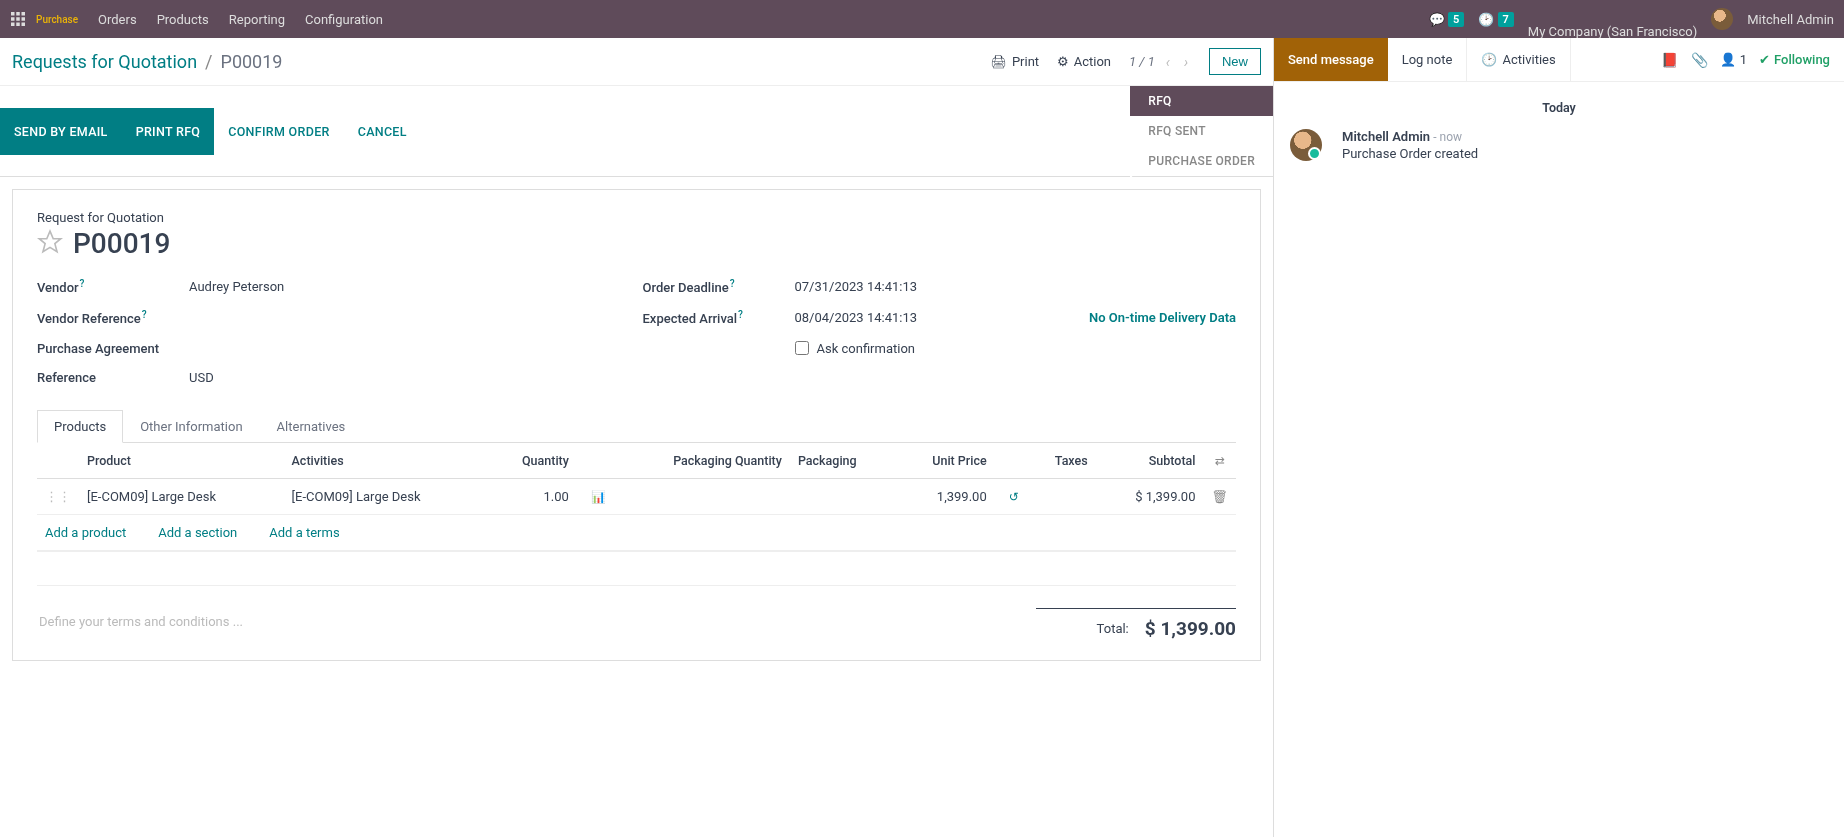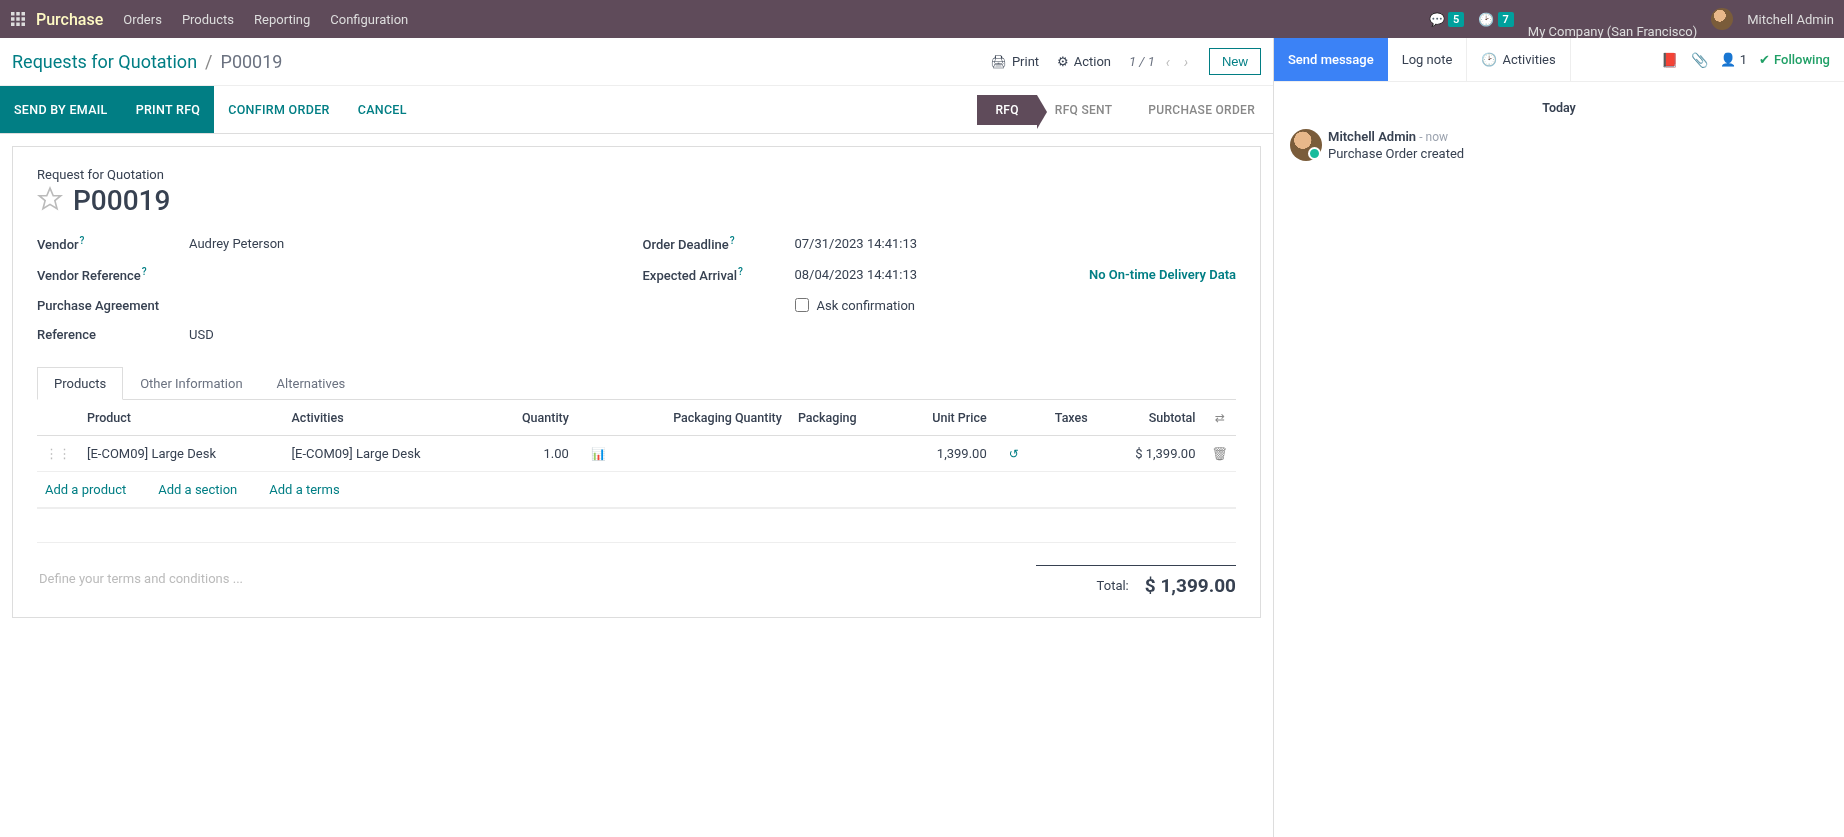--- a/index.html
+++ b/index.html
@@ -1,20 +1,20 @@
 <!DOCTYPE html>
 <html><head>
 <meta charset="utf-8">
 <style>
 * { box-sizing: border-box; margin: 0; padding: 0; }
 body { font-family: -apple-system, BlinkMacSystemFont, "Segoe UI", Roboto, sans-serif; font-size: 13px; color: #374151; background: #f9f9f9; }
 .topbar { background: #5f4b5a; height: 38px; display: flex; align-items: center; padding: 0 10px; color: #ddd; }
 .apps-icon { width: 16px; height: 16px; display: inline-flex; align-items: center; justify-content: center; margin-right: 10px; cursor: pointer; }
 .apps-icon svg { fill: #ddd; }
-.brand { color: #fef9c3; font-weight: 500; font-size: 16px; margin-right: 20px; }
+.brand { color: #eab308; font-weight: 500; font-size: 10px; margin-right: 20px; }
 .topnav { display: flex; gap: 20px; }
 .topnav-item { color: #ddd; cursor: pointer; font-size: 13px; }
 .topbar-right { margin-left: auto; display: flex; align-items: center; gap: 14px; }
 .badge-wrap { display: flex; align-items: center; gap: 3px; cursor: pointer; }
 .badge { background: #00a09d; color: #fff; font-size: 11px; padding: 1px 5px; border-radius: 2px; font-weight: 600; }
 .company-name { color: #ddd; font-size: 13px; margin-top: 24px; }
 .avatar { width: 22px; height: 22px; border-radius: 50%; background: radial-gradient(circle at 40% 35%, #e8b88a 0 30%, #7a5c3a 31% 100%); }
 .user-name { color: #ddd; font-size: 13px; }
 
 .main-layout { display: flex; height: calc(100vh - 38px); }
@@ -29,21 +29,21 @@
 .bar-actions { margin-left: auto; display: flex; align-items: center; gap: 18px; }
 .bar-btn { display: flex; align-items: center; gap: 5px; cursor: pointer; color: #374151; font-size: 13px; }
 .pager { display: flex; align-items: center; gap: 8px; color: #6b7280; font-style: italic; }
 .pager-arrow { cursor: pointer; color: #bbb; font-size: 14px; padding: 0 3px; }
 .new-btn { border: 1px solid #017e84; color: #017e84; padding: 5px 12px; font-size: 13px; cursor: pointer; background: #fff; }
 
 .act-bar { display: flex; align-items: center; border-bottom: 1px solid #ddd; background: #fff; }
 .act-btn { padding: 16px 14px; font-size: 12.5px; font-weight: 500; cursor: pointer; text-transform: uppercase; letter-spacing: 0.3px; }
 .act-primary { background: #017e84; color: #fff; }
 .act-secondary { color: #017e84; }
-.status-bar { margin-left: auto; display: flex; }
+.status-bar { margin-left: auto; display: flex; flex-direction: column; }
 .status-step { position: relative; padding: 8px 18px; font-size: 12px; font-weight: 500; text-transform: uppercase; color: #888; letter-spacing: 0.3px; }
 .status-step.active { background: #5f4b5a; color: #fff; }
 .status-step.active::after { content: ''; position: absolute; right: -10px; top: 0; border-top: 17px solid transparent; border-bottom: 17px solid transparent; border-left: 10px solid #5f4b5a; z-index: 2; }
 .status-step::before { content: ''; position: absolute; left: 0; top: 0; border-top: 17px solid transparent; border-bottom: 17px solid transparent; border-left: 10px solid #fff; }
 .status-step:first-child::before { display: none; }
 
 .form-sheet { margin: 12px; border: 1px solid #ddd; background: #fff; padding: 20px 24px; }
 .form-title-row { display: flex; align-items: center; gap: 10px; margin-bottom: 4px; }
 .form-subtitle { font-size: 13px; color: #374151; margin-bottom: 2px; }
 .form-title { font-size: 28px; font-weight: 500; }
@@ -75,31 +75,31 @@
 .blank-row { height: 34px; border-bottom: 1px solid #eee; }
 
 .bottom-row { display: flex; margin-top: 22px; align-items: flex-start; }
 .terms-input { flex: 1; color: #bbb; font-size: 13px; padding: 6px 2px; }
 .totals { display: flex; align-items: center; gap: 16px; text-align: right; min-width: 200px; justify-content: flex-end; border-top: 1px solid #374151; padding-top: 8px; }
 .total-label { font-size: 13px; color: #374151; }
 .total-value { font-size: 19px; font-weight: 700; color: #374151; }
 
 .chatter-head { display: flex; align-items: center; border-bottom: 1px solid #eee; height: 44px; padding: 0; }
 .chatter-btn { padding: 0 14px; height: 100%; display: flex; align-items: center; font-size: 13px; cursor: pointer; }
-.chatter-primary { background: #3b82f6; color: #fff; font-weight: 500; }
+.chatter-primary { background: #a16207; color: #fff; font-weight: 500; }
 .chatter-secondary { color: #374151; }
 .chatter-activities { display: flex; align-items: center; gap: 5px; border-left: 1px solid #eee; border-right: 1px solid #eee; height: 100%; padding: 0 14px; cursor: pointer;}
 .chatter-right { margin-left: auto; display: flex; align-items: center; gap: 12px; padding-right: 14px; }
 .chatter-ico { color: #6b7280; cursor: pointer; font-size: 14px; }
 .follower-count { display: flex; align-items: center; gap: 3px; font-size: 13px; }
 .following { color: #21a067; font-weight: 500; display: flex; align-items: center; gap: 4px; cursor: pointer; }
 
 .chatter-body { flex: 1; padding: 12px 16px; overflow: auto; }
 .date-sep { text-align: center; font-size: 12.5px; color: #374151; font-weight: 600; margin: 6px 0 14px; position: relative; }
-.msg { display: flex; gap: 6px; justify-content: center; }
+.msg { display: flex; gap: 20px; justify-content: center; }
 .msg-avatar { width: 32px; height: 32px; border-radius: 50%; background: radial-gradient(circle at 40% 35%, #e8b88a 0 30%, #7a5c3a 31% 100%); position: relative; flex-shrink: 0; }
 .msg-avatar::after { content:''; position:absolute; bottom:1px; right:1px; width:9px; height:9px; background:#1abc9c; border:2px solid #fff; border-radius:50%; }
 .msg-body { flex: 1; }
 .msg-head { font-size: 13px; }
 .msg-author { font-weight: 600; color: #374151; }
 .msg-time { color: #9ca3af; font-size: 12px; }
 .msg-text { font-size: 13px; color: #374151; margin-top: 2px; }
 </style>
 </head>
 <body>

